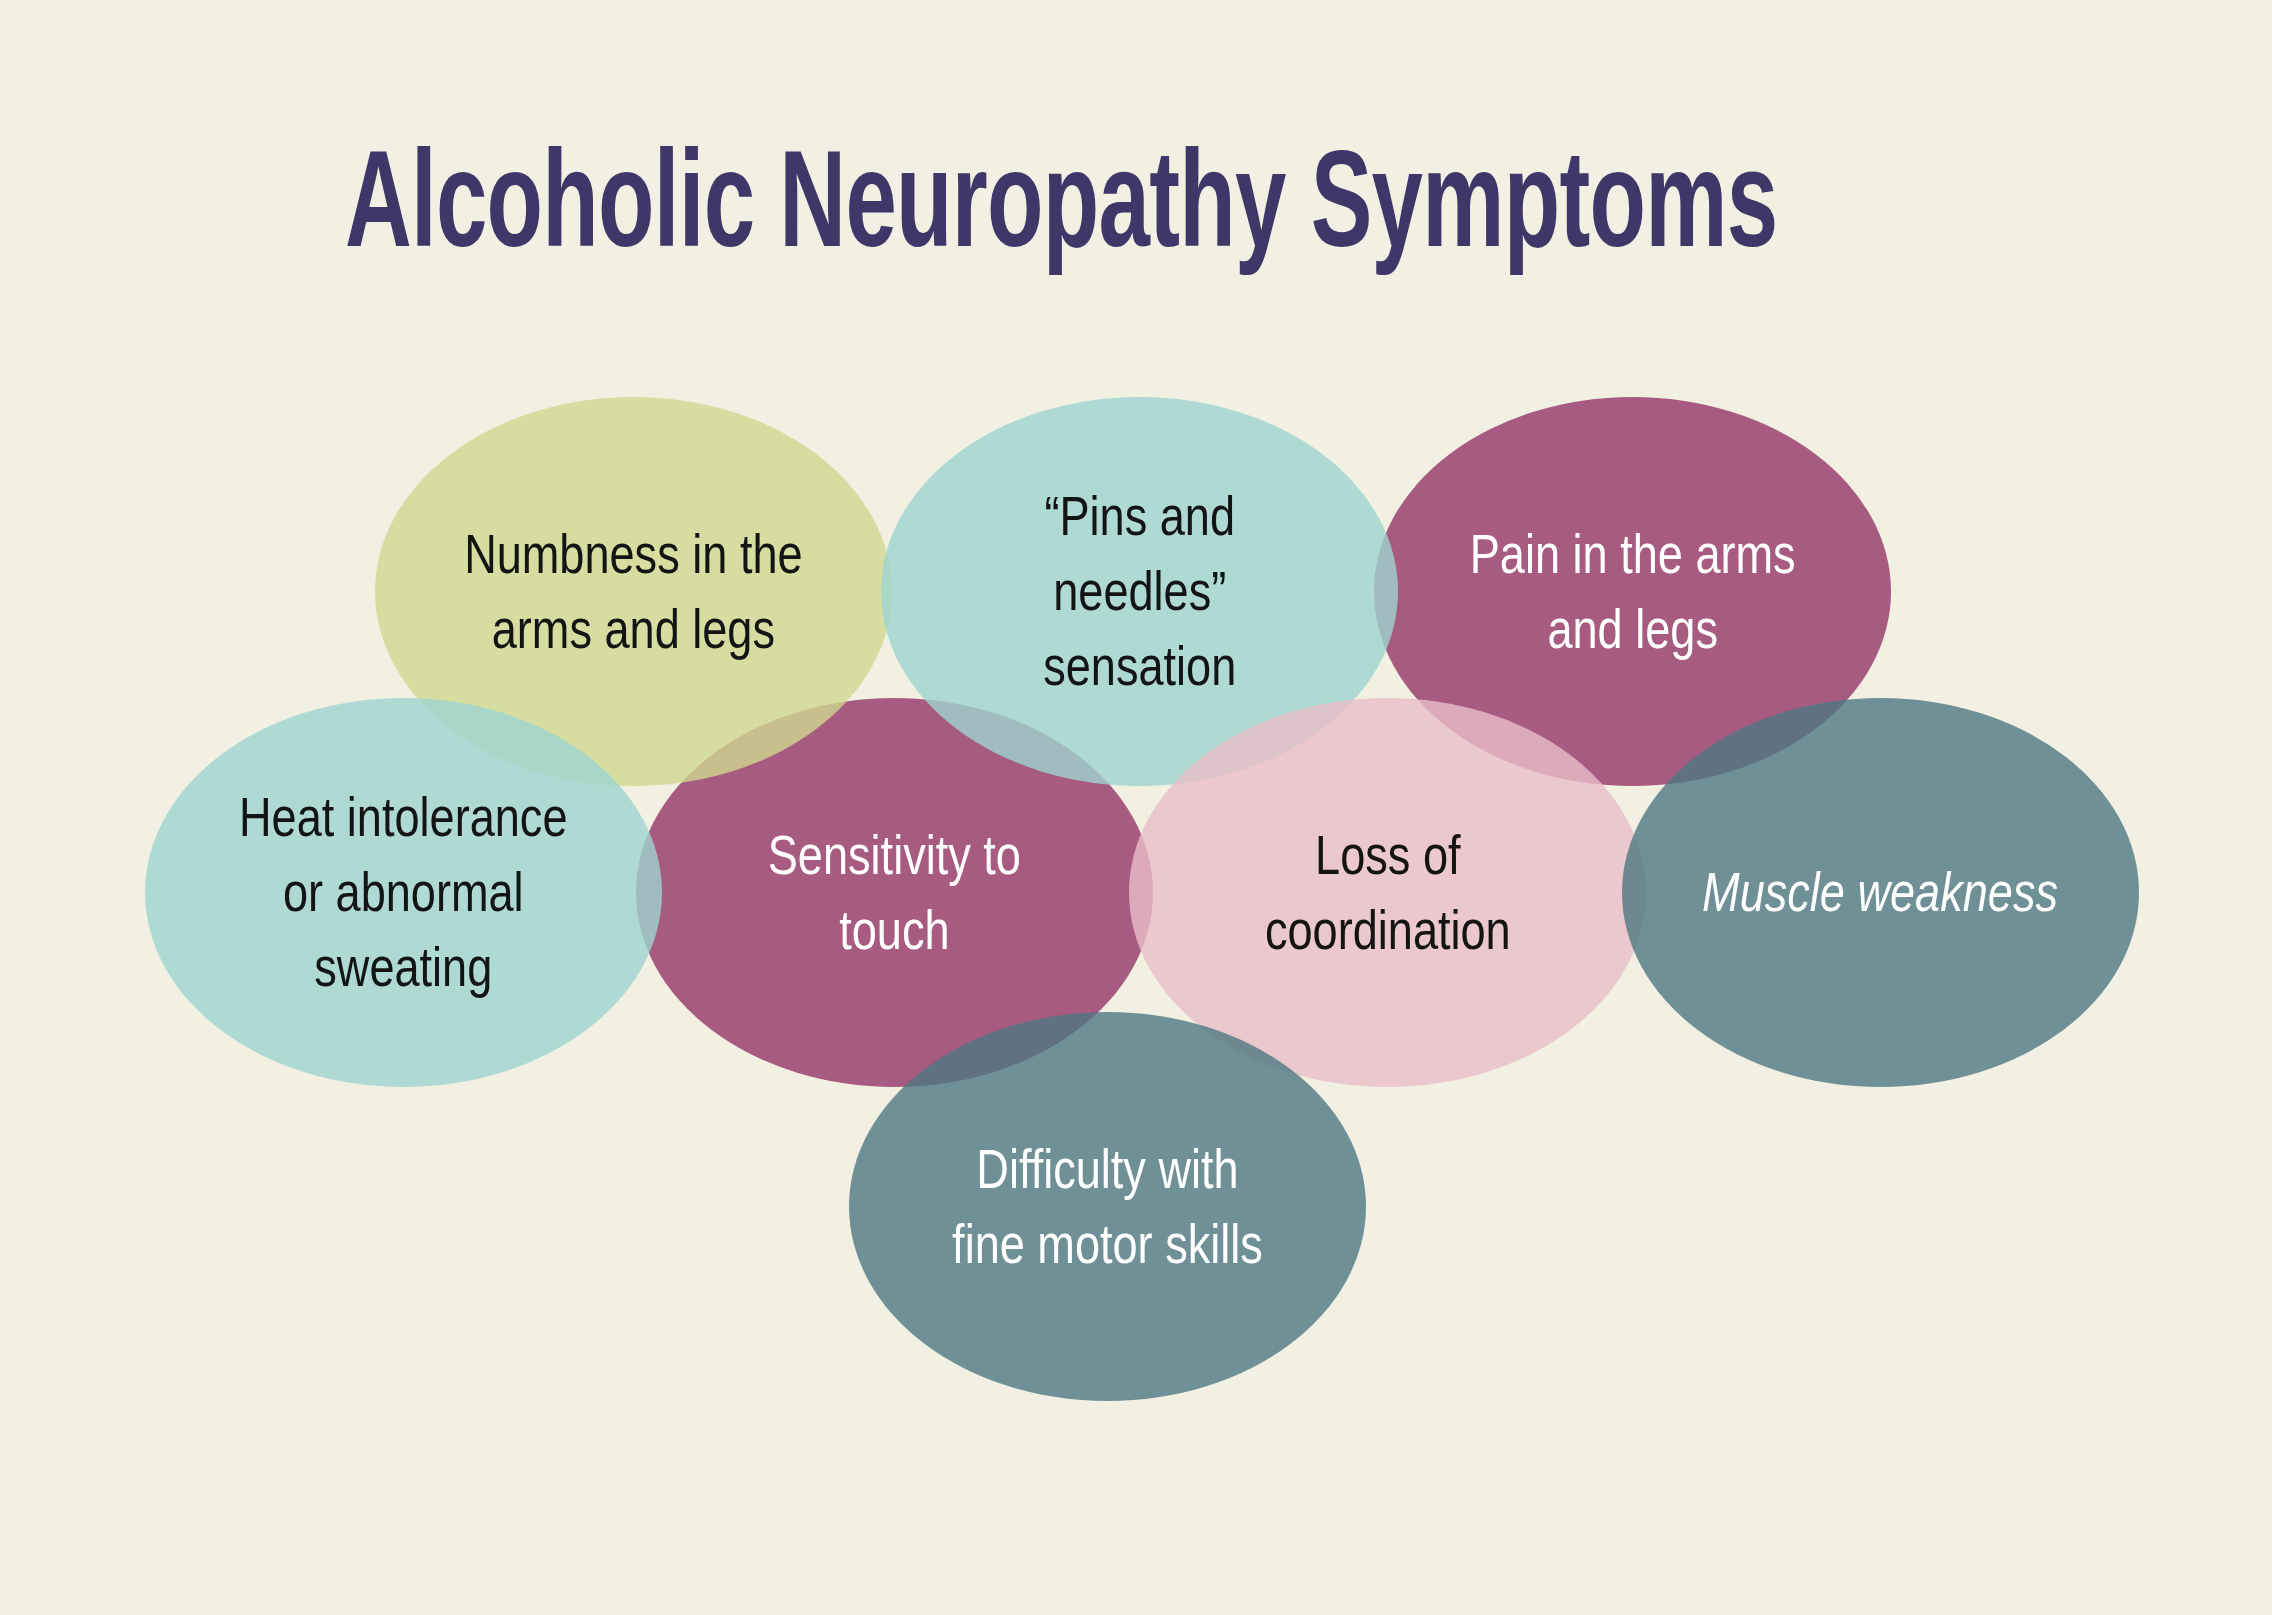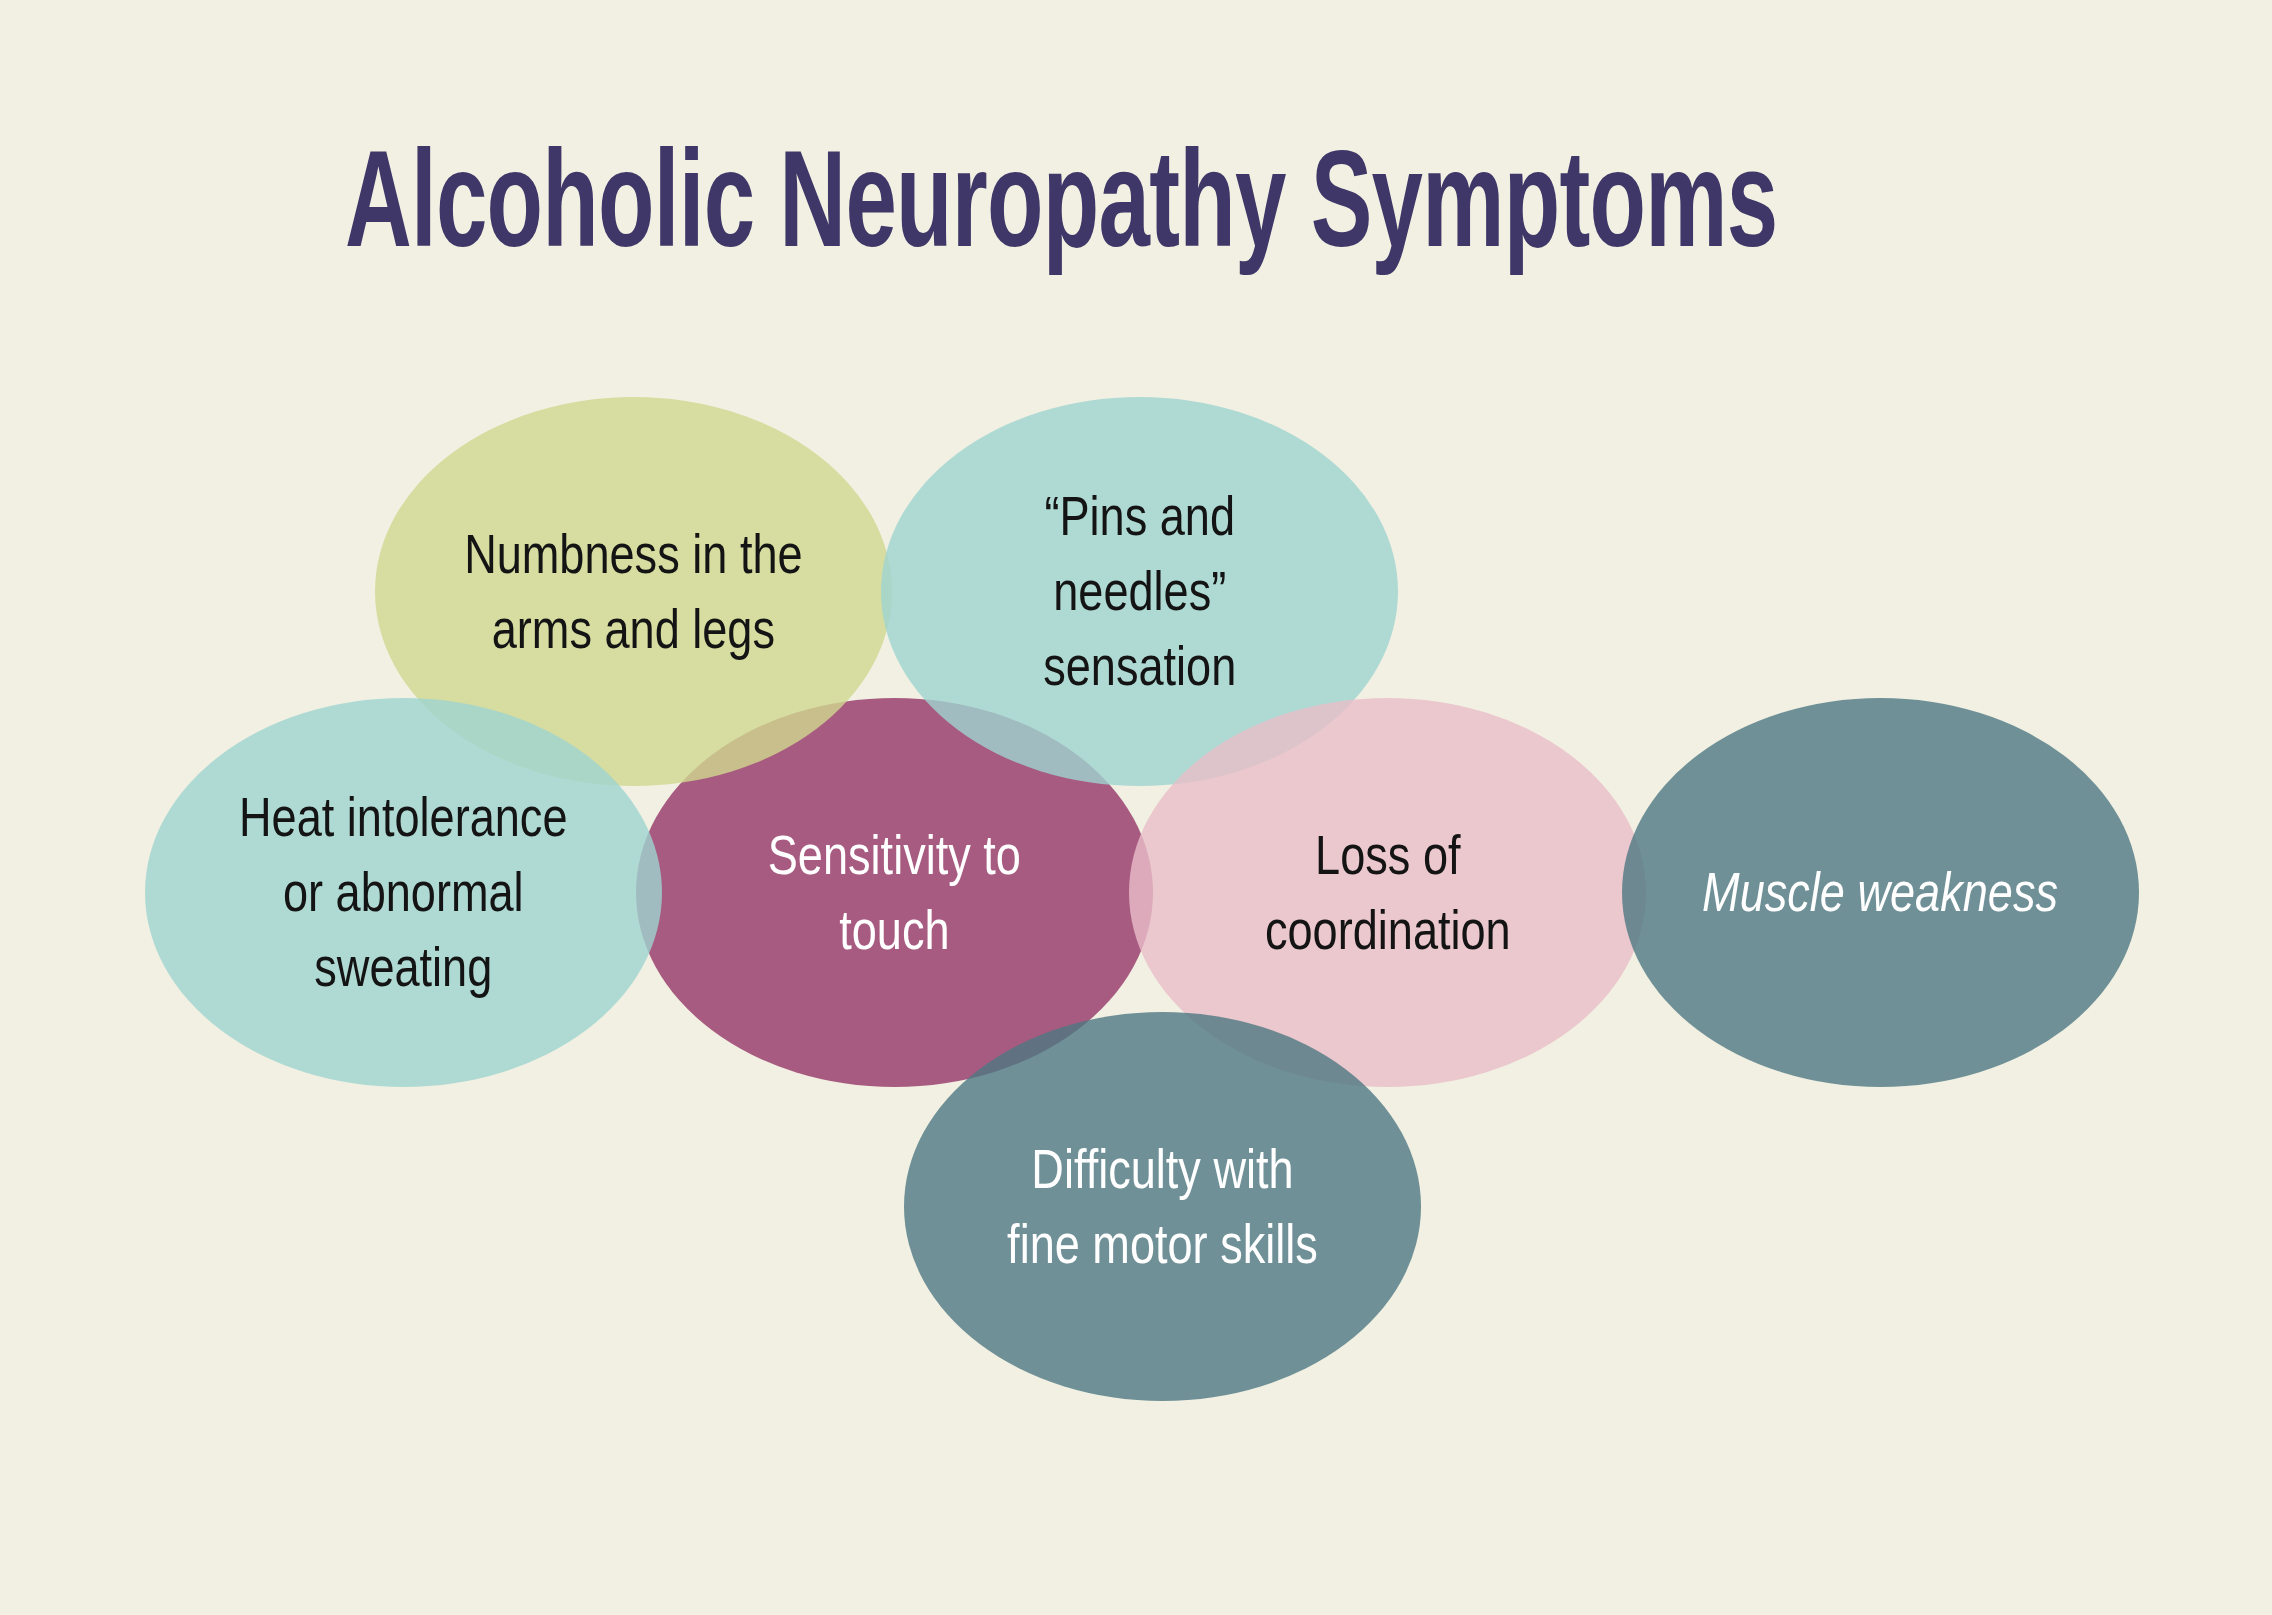--- a/index.html
+++ b/index.html
@@ -53,40 +53,44 @@
   }
   
   .b0 { left: 375px;  top: 397px;  z-index: 3; }  
   .b1 { left: 881px; top: 397px;  z-index: 5; }  
   .b2 { left: 1374px; top: 397px;  z-index: 2; }  
   .b3 { left: 145px;  top: 698px; z-index: 4; }  
   .b4 { left: 636px; top: 698px; z-index: 1; }  
   .b5 { left: 1129px; top: 698px; z-index: 6; }  
   .b6 { left: 1622px; top: 698px; z-index: 7; font-style: italic; }  
   .b7 { left: 389px;  top: 1012px; z-index: 8; }  
-  .b8 { left: 904px; top: 1012px; z-index: 9; }  
+  .b8 { left: 849px; top: 1012px; z-index: 9; }  
   .b9 { left: 1374px; top: 1012px; z-index: 10; } 
 </style>
 </head>
 <body style="background: rgb(242, 240, 227);">
 
 <div class="canvas">
 
   <div class="title-wrap" style="color: rgb(63, 55, 103);">
     <span class="title-text">Alcoholic Neuropathy Symptoms</span>
   </div>
 
   <div class="bubble b0" style="background: rgba(207, 216, 143, 0.8);">
     <span class="label" style="color: rgb(20, 20, 20);">Numbness in the
 arms and legs</span>
   </div>
   <div class="bubble b1" style="background: rgba(158, 212, 207, 0.8);">
     <span class="label" style="color: rgb(20, 20, 20);">“Pins and
 needles”
 sensation</span>
+  </div>
+  <div class="bubble b2" style="background: rgba(149, 54, 103, 0.8);">
+    <span class="label" style="color: rgb(255, 255, 255);">Pain in the arms
+and legs</span>
   </div>
   <div class="bubble b3" style="background: rgba(158, 212, 207, 0.8);">
     <span class="label" style="color: rgb(20, 20, 20);">Heat intolerance
 or abnormal
 sweating</span>
   </div>
   <div class="bubble b4" style="background: rgba(149, 54, 103, 0.8);">
     <span class="label" style="color: rgb(255, 255, 255);">Sensitivity to
 touch</span>
   </div>

